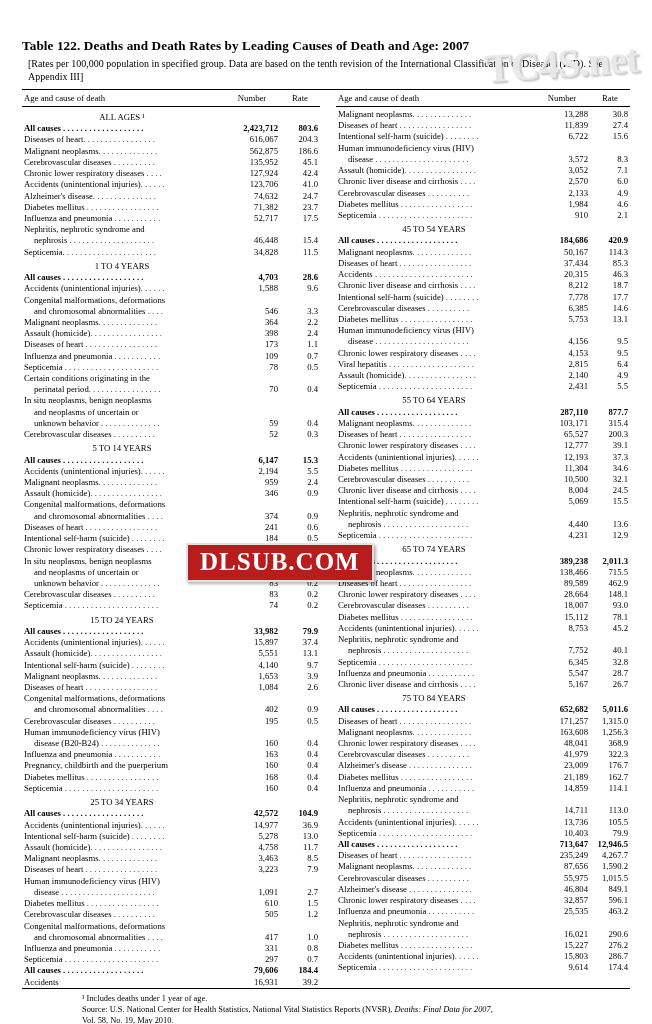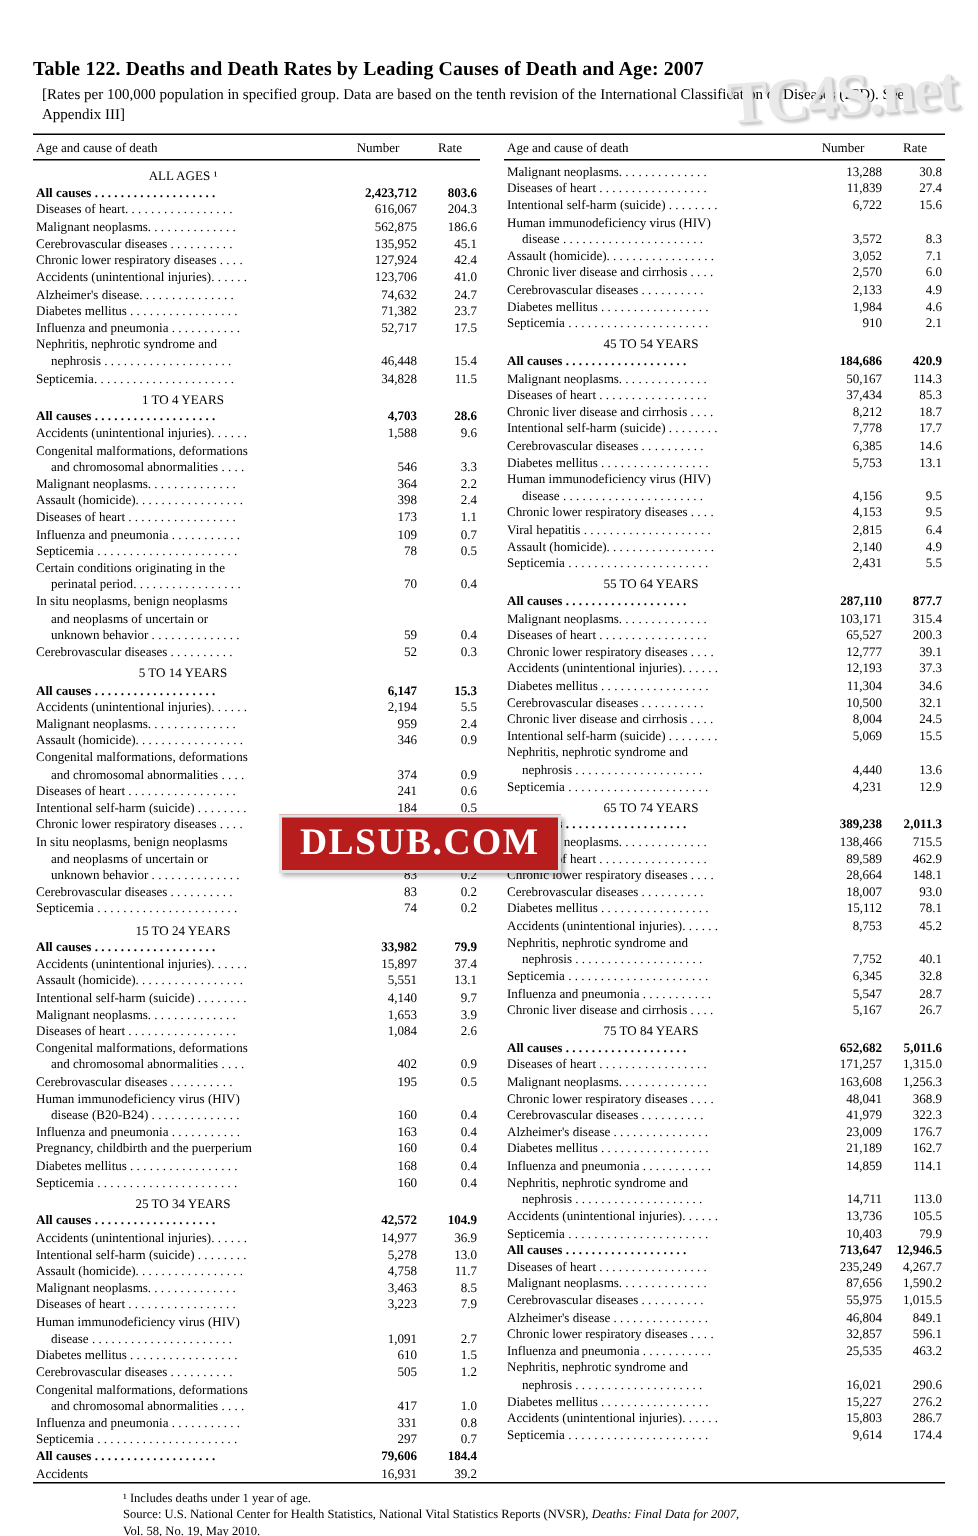--- a/index.html
+++ b/index.html
@@ -616,20 +616,25 @@
             <div class="c-label">Malignant neoplasms. . . . . . . . . . . . . .</div>
             <div class="c-num">50,167</div>
             <div class="c-rate">114.3</div>
           </div>
           <div class="row item">
             <div class="c-label">Diseases of heart . . . . . . . . . . . . . . . . .</div>
             <div class="c-num">37,434</div>
             <div class="c-rate">85.3</div>
           </div>
           <div class="row item">
+            <div class="c-label">Accidents . . . . . . . . . . . . . . . . . . . . . . .</div>
+            <div class="c-num">20,315</div>
+            <div class="c-rate">46.3</div>
+          </div>
+          <div class="row item">
             <div class="c-label">Chronic liver disease and cirrhosis . . . .</div>
             <div class="c-num">8,212</div>
             <div class="c-rate">18.7</div>
           </div>
           <div class="row item">
             <div class="c-label">Intentional self-harm (suicide) . . . . . . . .</div>
             <div class="c-num">7,778</div>
             <div class="c-rate">17.7</div>
           </div>
           <div class="row item">

